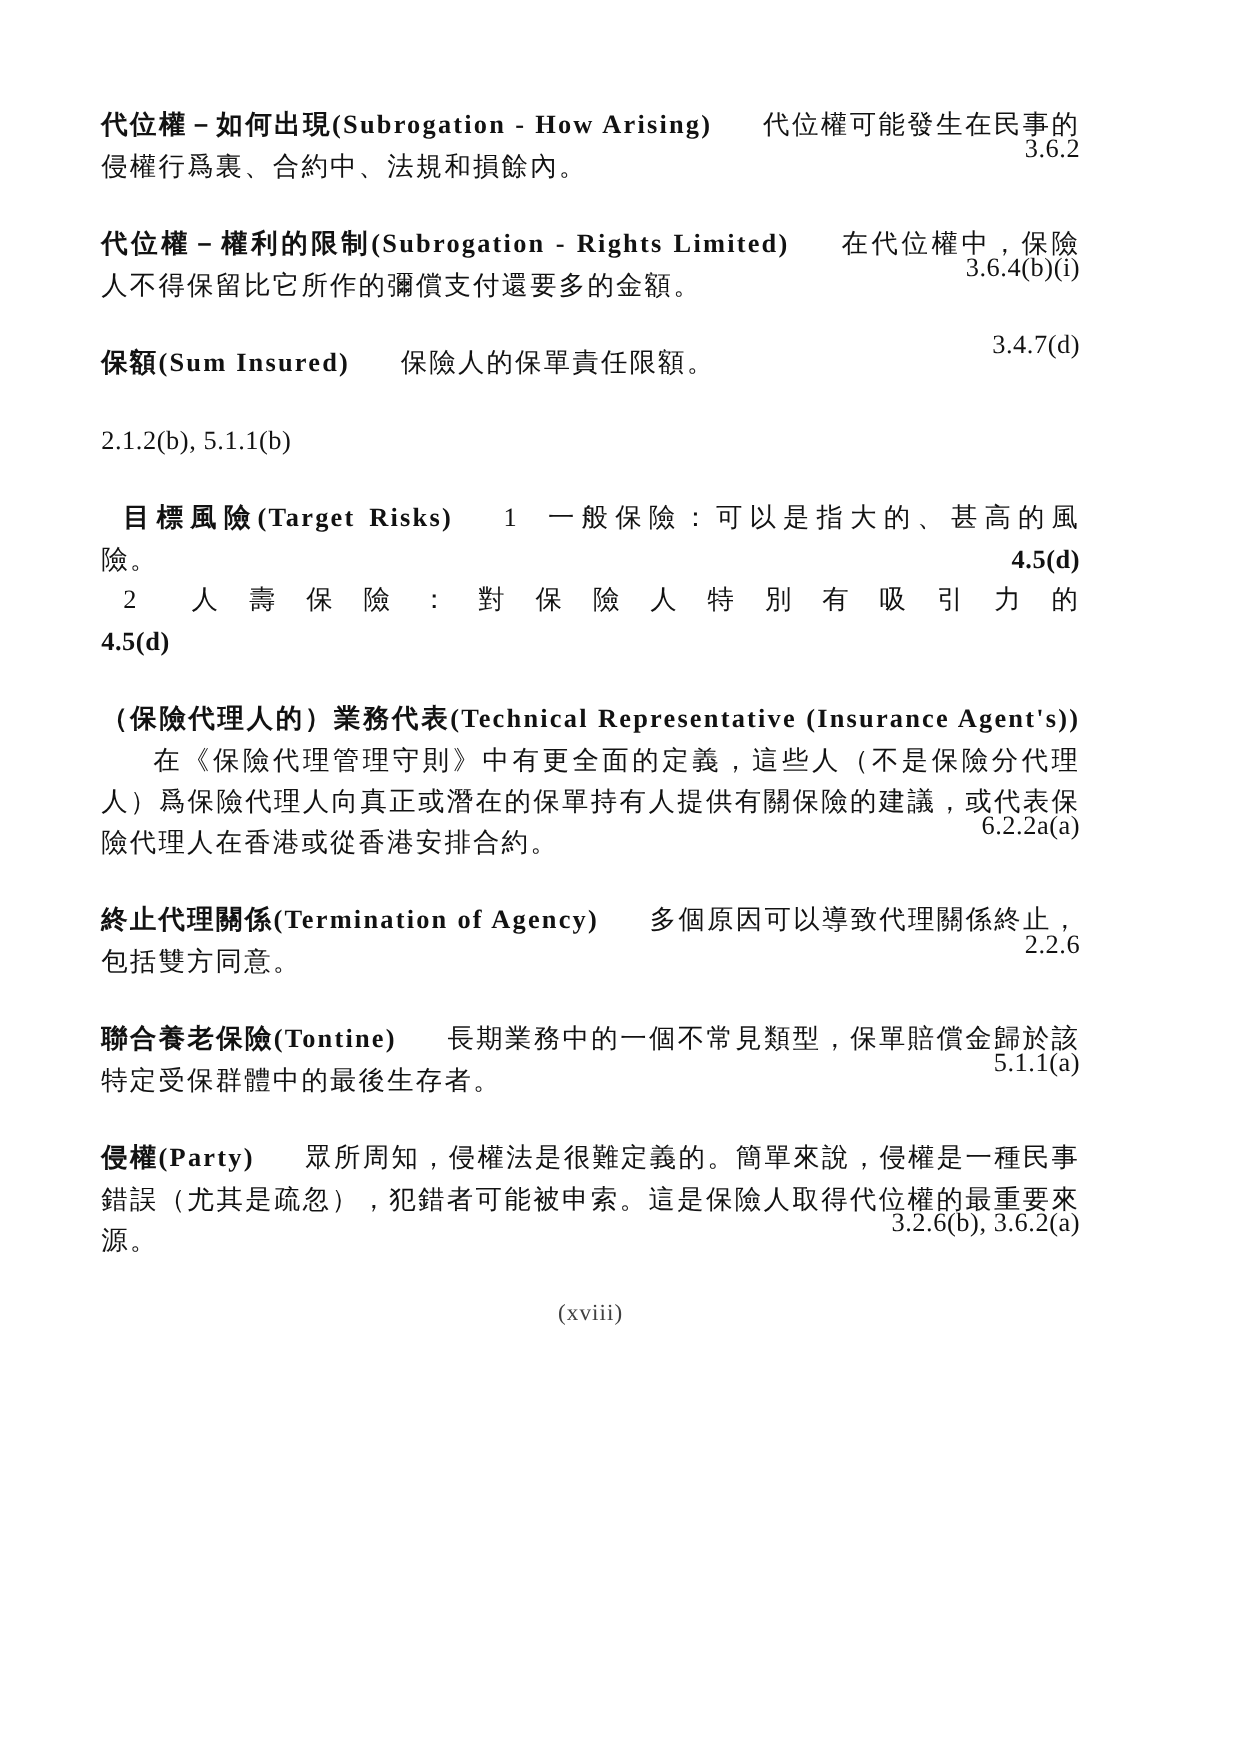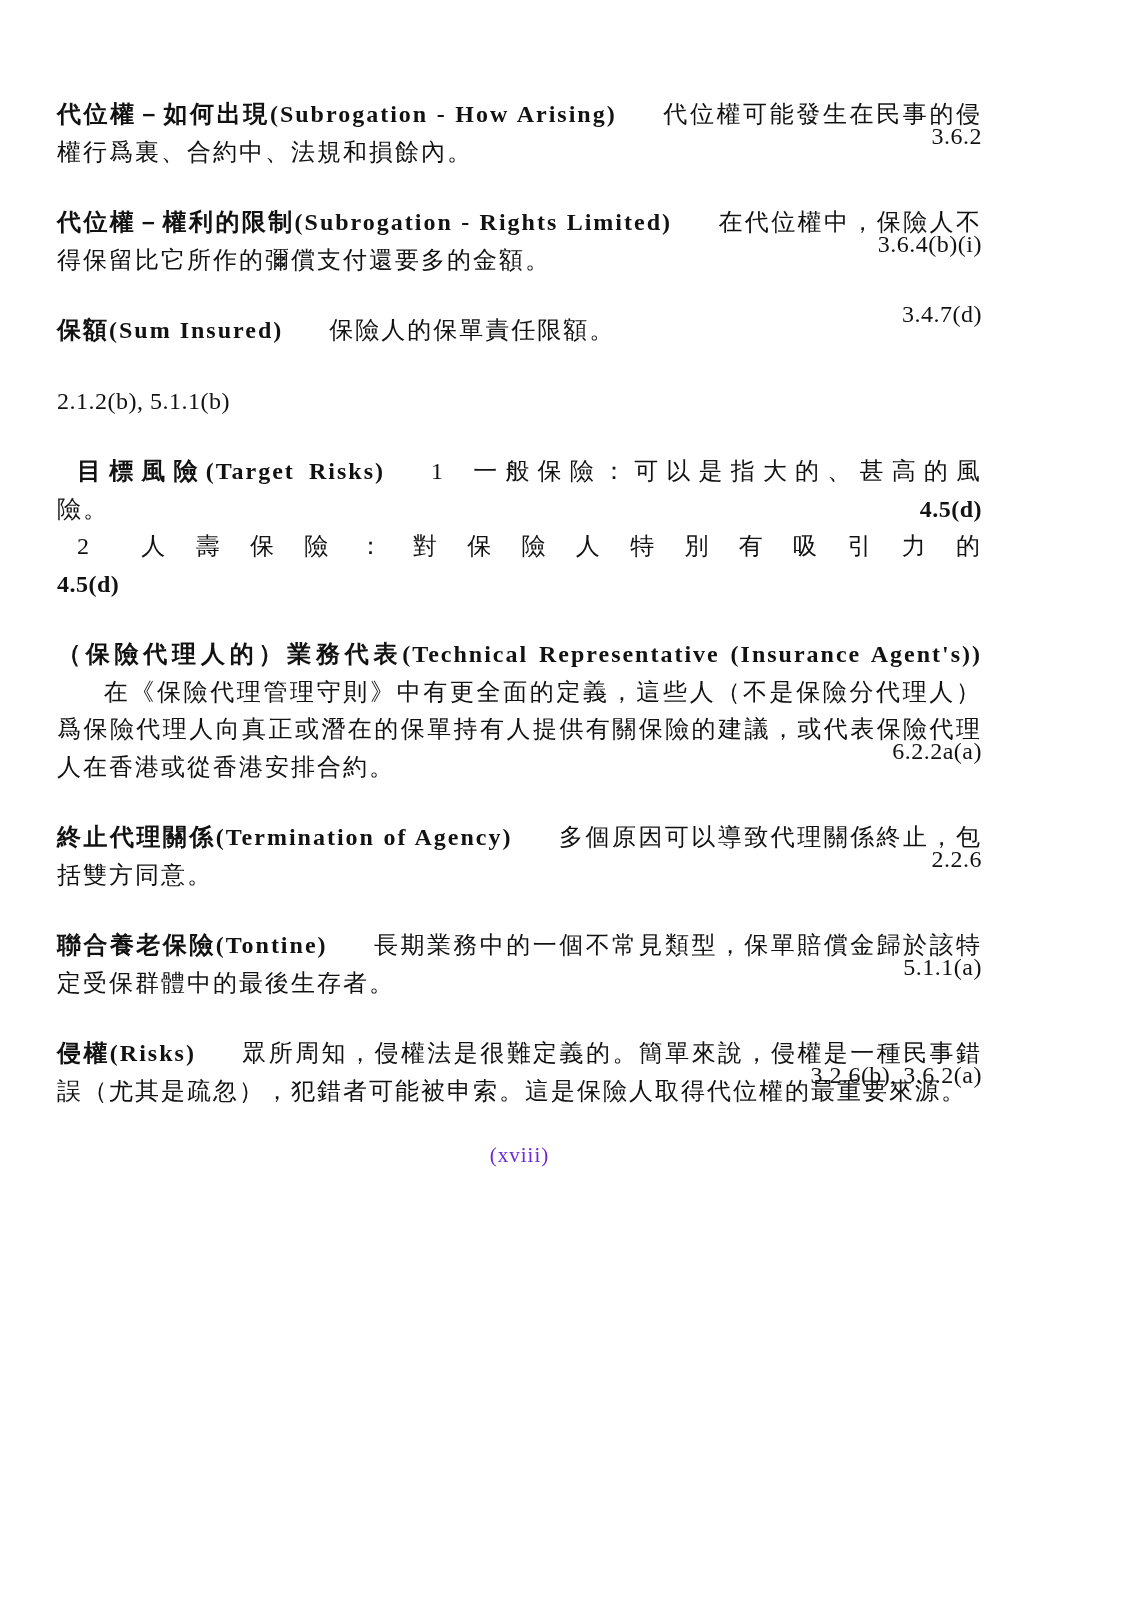--- a/index.html
+++ b/index.html
@@ -8,21 +8,21 @@
     background: #ffffff;
   }
   .page {
     position: relative;
     box-sizing: border-box;
     width: 1131px;
     height: 1600px;
     background: #ffffff;
     color: #121212;
     font-family: "Liberation Serif", "DejaVu Serif", serif;
-    padding: 96px 149px 0 57px;
+    padding: 96px 149px 0 92px;
     overflow: hidden;
   }
   .entry {
     position: relative;
     font-size: 24px;
     line-height: 37.5px;
     letter-spacing: 2px;
     text-align: justify;
     margin-bottom: 33px;
   }
@@ -59,21 +59,21 @@
     letter-spacing: 0.5px;
     flex: none;
     white-space: nowrap;
   }
   .indent2 { margin-left: 362px; }
   .footer {
     text-align: center;
     font-size: 21px;
     letter-spacing: 1px;
     margin-top: 6px;
-    color: #6d28d9;
+    color: #404040;
   }
 </style>
 </head>
 <body>
 
 <div class="page">
 
   <div class="entry">
     <p class="ebody"><span class="term">代位權－如何出現(Subrogation - How Arising)</span><span class="tab"></span><span class="def">代位權可能發生在民事的侵權行爲裏、合約中、法規和損餘內。</span></p>
     <span class="ref">3.6.2</span>
@@ -116,19 +116,19 @@
     <span class="ref">2.2.6</span>
   </div>
 
 
   <div class="entry">
     <p class="ebody"><span class="term">聯合養老保險(Tontine)</span><span class="tab"></span><span class="def">長期業務中的一個不常見類型，保單賠償金歸於該特定受保群體中的最後生存者。</span></p>
     <span class="ref">5.1.1(a)</span>
   </div>
 
   <div class="entry">
-    <p class="ebody"><span class="term">侵權(Risks)</span><span class="tab"></span><span class="def">眾所周知，侵權法是很難定義的。簡單來說，侵權是一種民事錯誤（尤其是疏忽），犯錯者可能被申索。這是保險人取得代位權的最重要來源。</span></p>
+    <p class="ebody"><span class="term">侵權(Party)</span><span class="tab"></span><span class="def">眾所周知，侵權法是很難定義的。簡單來說，侵權是一種民事錯誤（尤其是疏忽），犯錯者可能被申索。這是保險人取得代位權的最重要來源。</span></p>
     <span class="ref">3.2.6(b), 3.6.2(a)</span>
   </div>
 
   <div class="footer">(xviii)</div>
 
 </div>
 
 </body></html>

